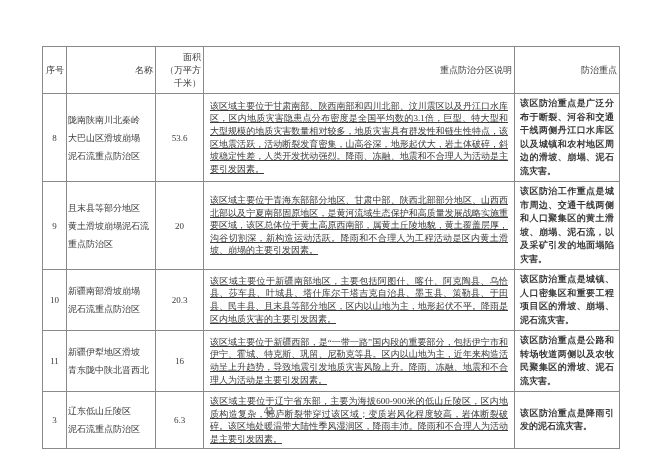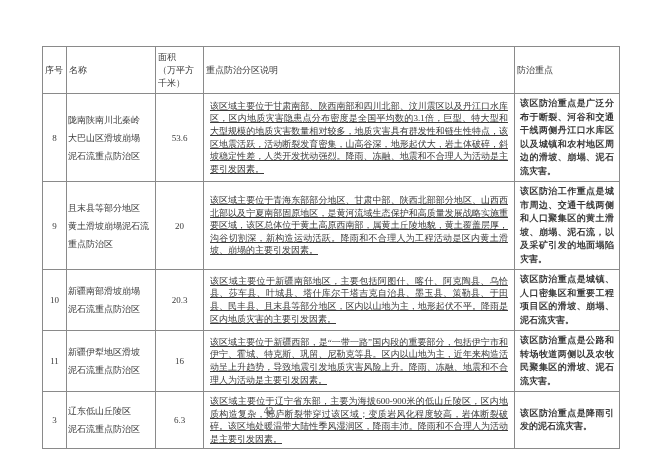--- a/index.html
+++ b/index.html
@@ -23,21 +23,21 @@
     table-layout: fixed;
   }
   table.zones th, table.zones td {
     border: 1px solid #8a8a8a;
     overflow: hidden;
   }
   table.zones th {
     font-weight: normal;
     font-size: 9px;
     line-height: 13px;
-    text-align: left;
+    text-align: right;
     vertical-align: middle;
     white-space: pre-line;
     padding: 2px;
   }
   tr.hdr { height: 47px; }
   tr.r0 { height: 75px; }
   tr.r1 { height: 70px; }
   tr.r2 { height: 59px; }
   tr.r3 { height: 56px; }
   tr.r4 { height: 45px; }
@@ -119,21 +119,21 @@
         <td class="c-no">10</td>
         <td class="c-name">新疆南部滑坡崩塌
 泥石流重点防治区</td>
         <td class="c-area">20.3</td>
         <td class="c-desc">该区域主要位于新疆南部地区，主要包括阿图什、喀什、阿克陶县、乌恰县、莎车县、叶城县、塔什库尔干塔吉克自治县、墨玉县、策勒县、于田县、民丰县、且末县等部分地区，区内以山地为主，地形起伏不平。降雨是区内地质灾害的主要引发因素。</td>
         <td class="c-focus">该区防治重点是城镇、人口密集区和重要工程项目区的滑坡、崩塌、泥石流灾害。</td>
       </tr>
       <tr class="r3">
         <td class="c-no">11</td>
         <td class="c-name">新疆伊犁地区滑坡
-泥石流重点防治区</td>
+青东陇中陕北晋西北</td>
         <td class="c-area">16</td>
         <td class="c-desc">该区域主要位于新疆西部，是“一带一路”国内段的重要部分，包括伊宁市和伊宁、霍城、特克斯、巩留、尼勒克等县。区内以山地为主，近年来构造活动呈上升趋势，导致地震引发地质灾害风险上升。降雨、冻融、地震和不合理人为活动是主要引发因素。</td>
         <td class="c-focus">该区防治重点是公路和转场牧道两侧以及农牧民聚集区的滑坡、泥石流灾害。</td>
       </tr>
       <tr class="r4">
         <td class="c-no">3</td>
         <td class="c-name">辽东低山丘陵区
 泥石流重点防治区</td>
         <td class="c-area">6.3</td>
         <td class="c-desc">该区域主要位于辽宁省东部，主要为海拔600-900米的低山丘陵区，区内地质构造复杂，郯庐断裂带穿过该区域；变质岩风化程度较高，岩体断裂破碎。该区地处暖温带大陆性季风湿润区，降雨丰沛。降雨和不合理人为活动是主要引发因素。</td>

